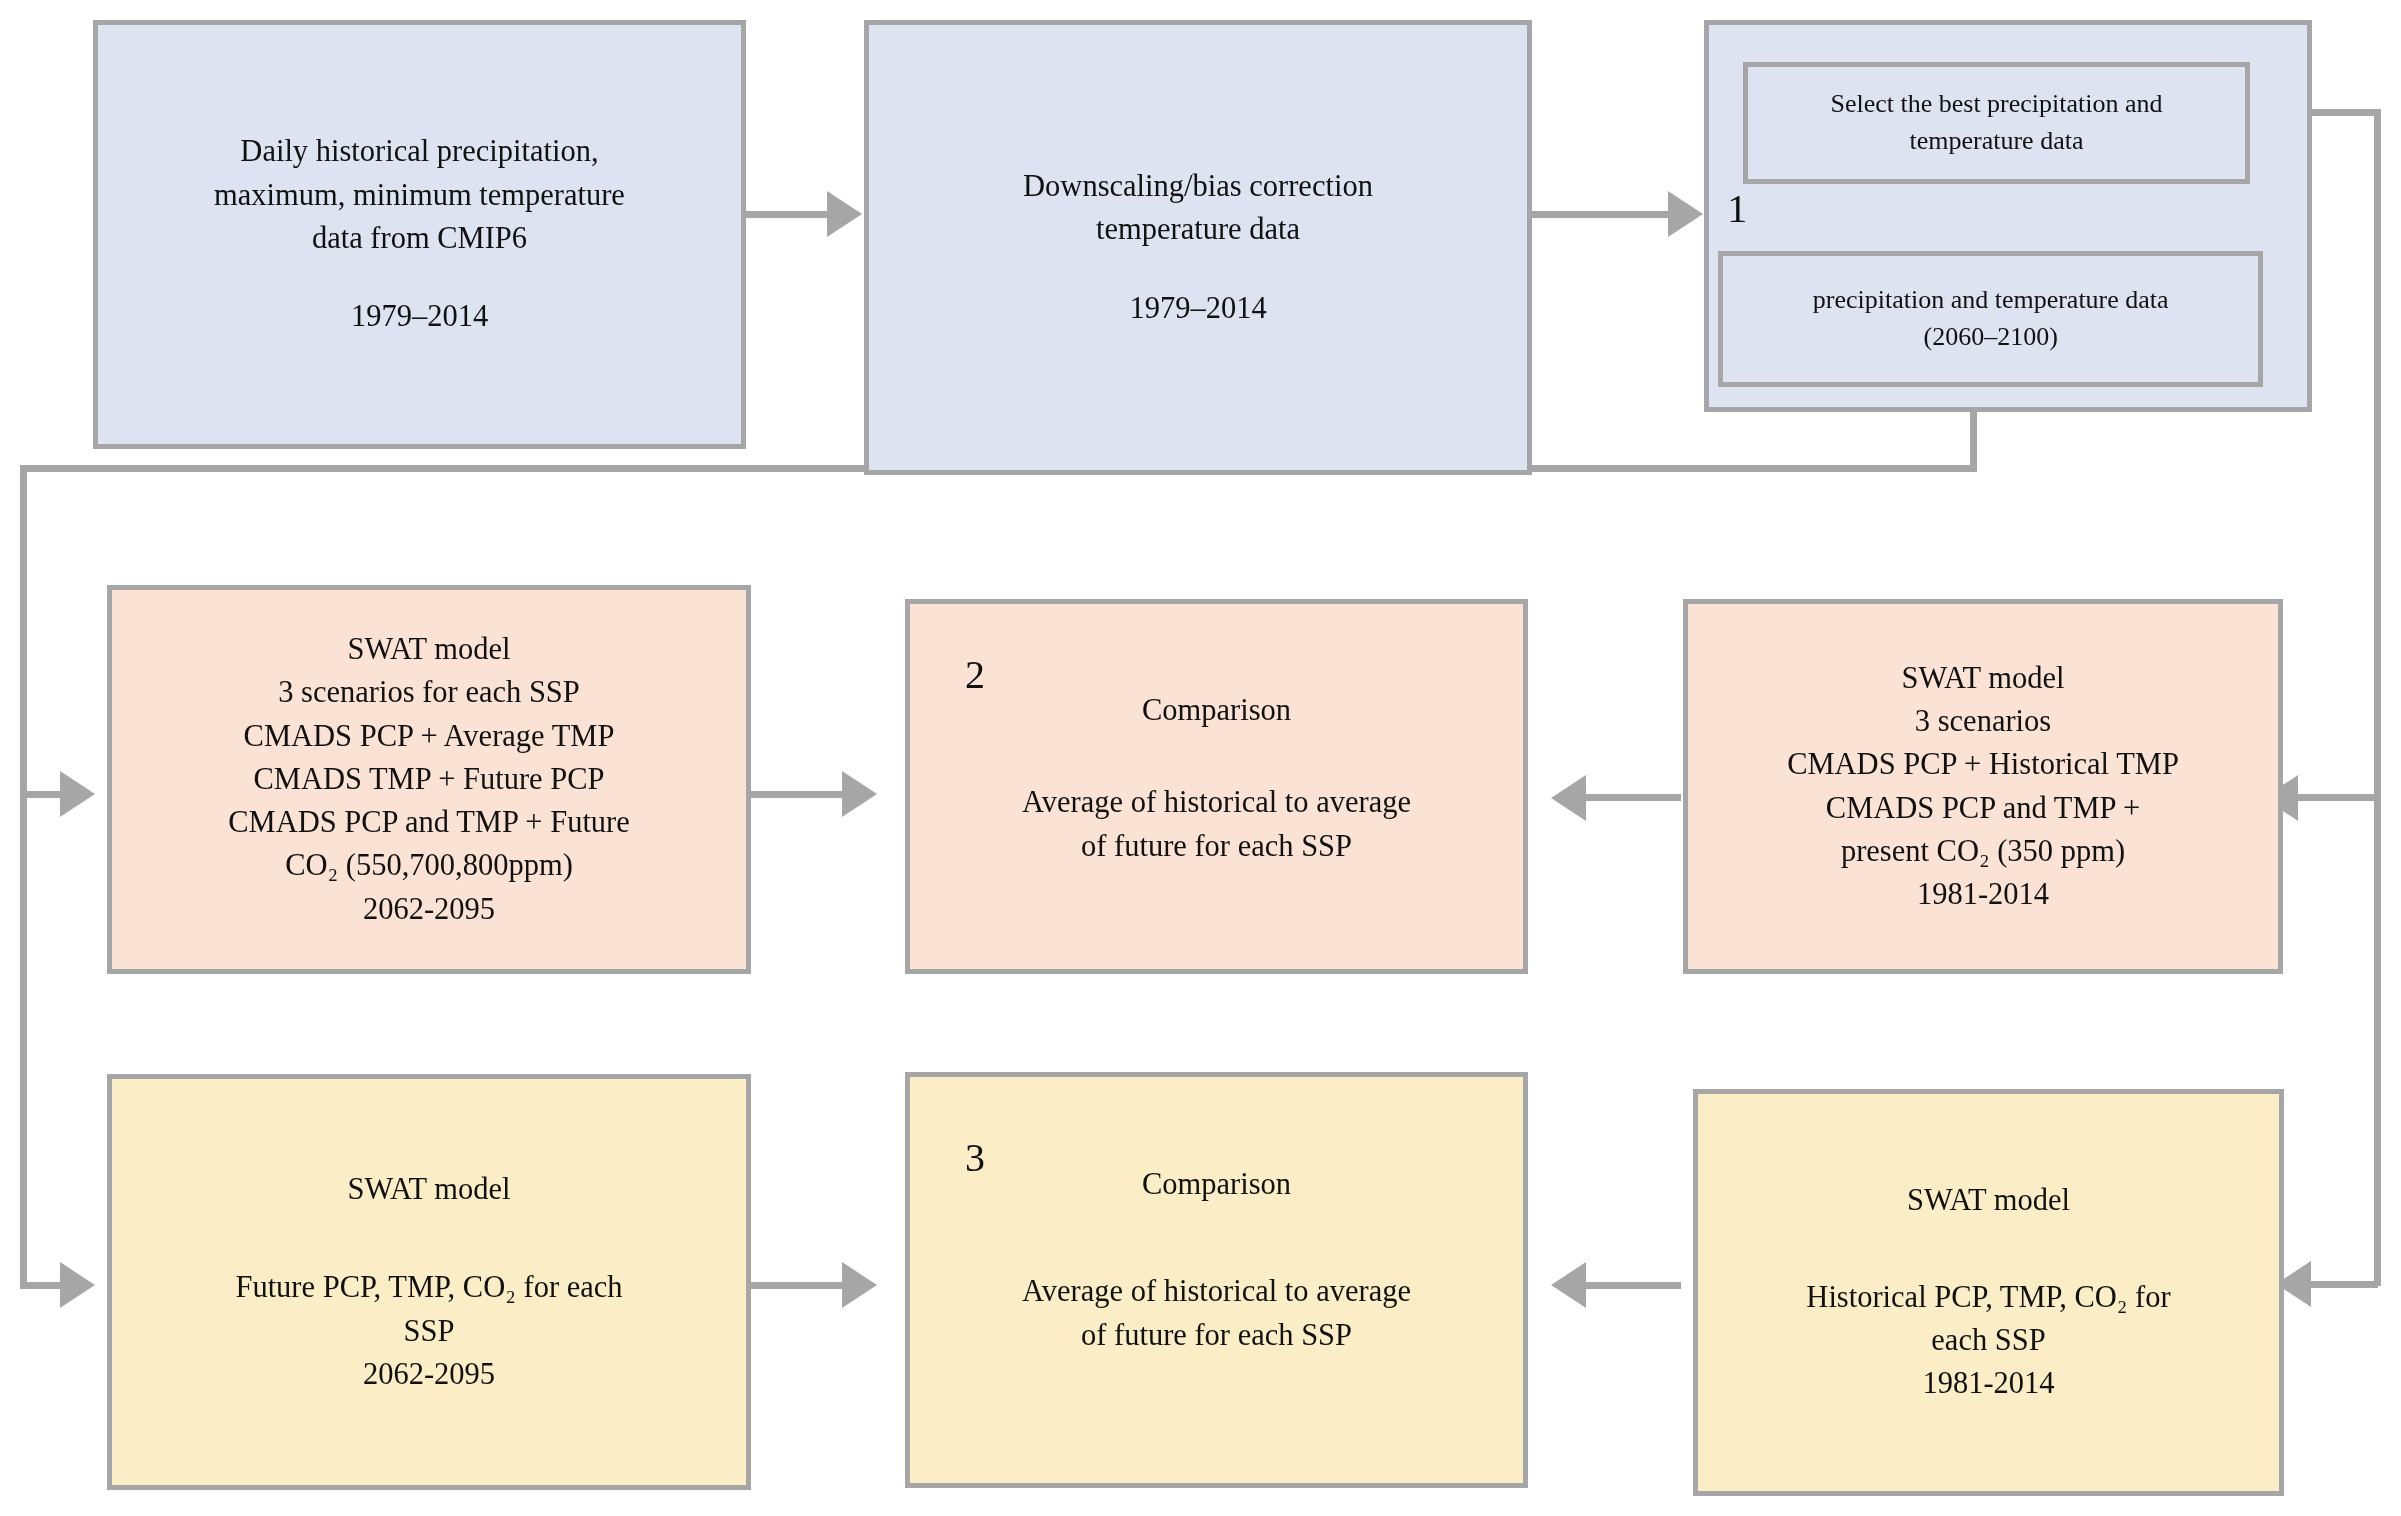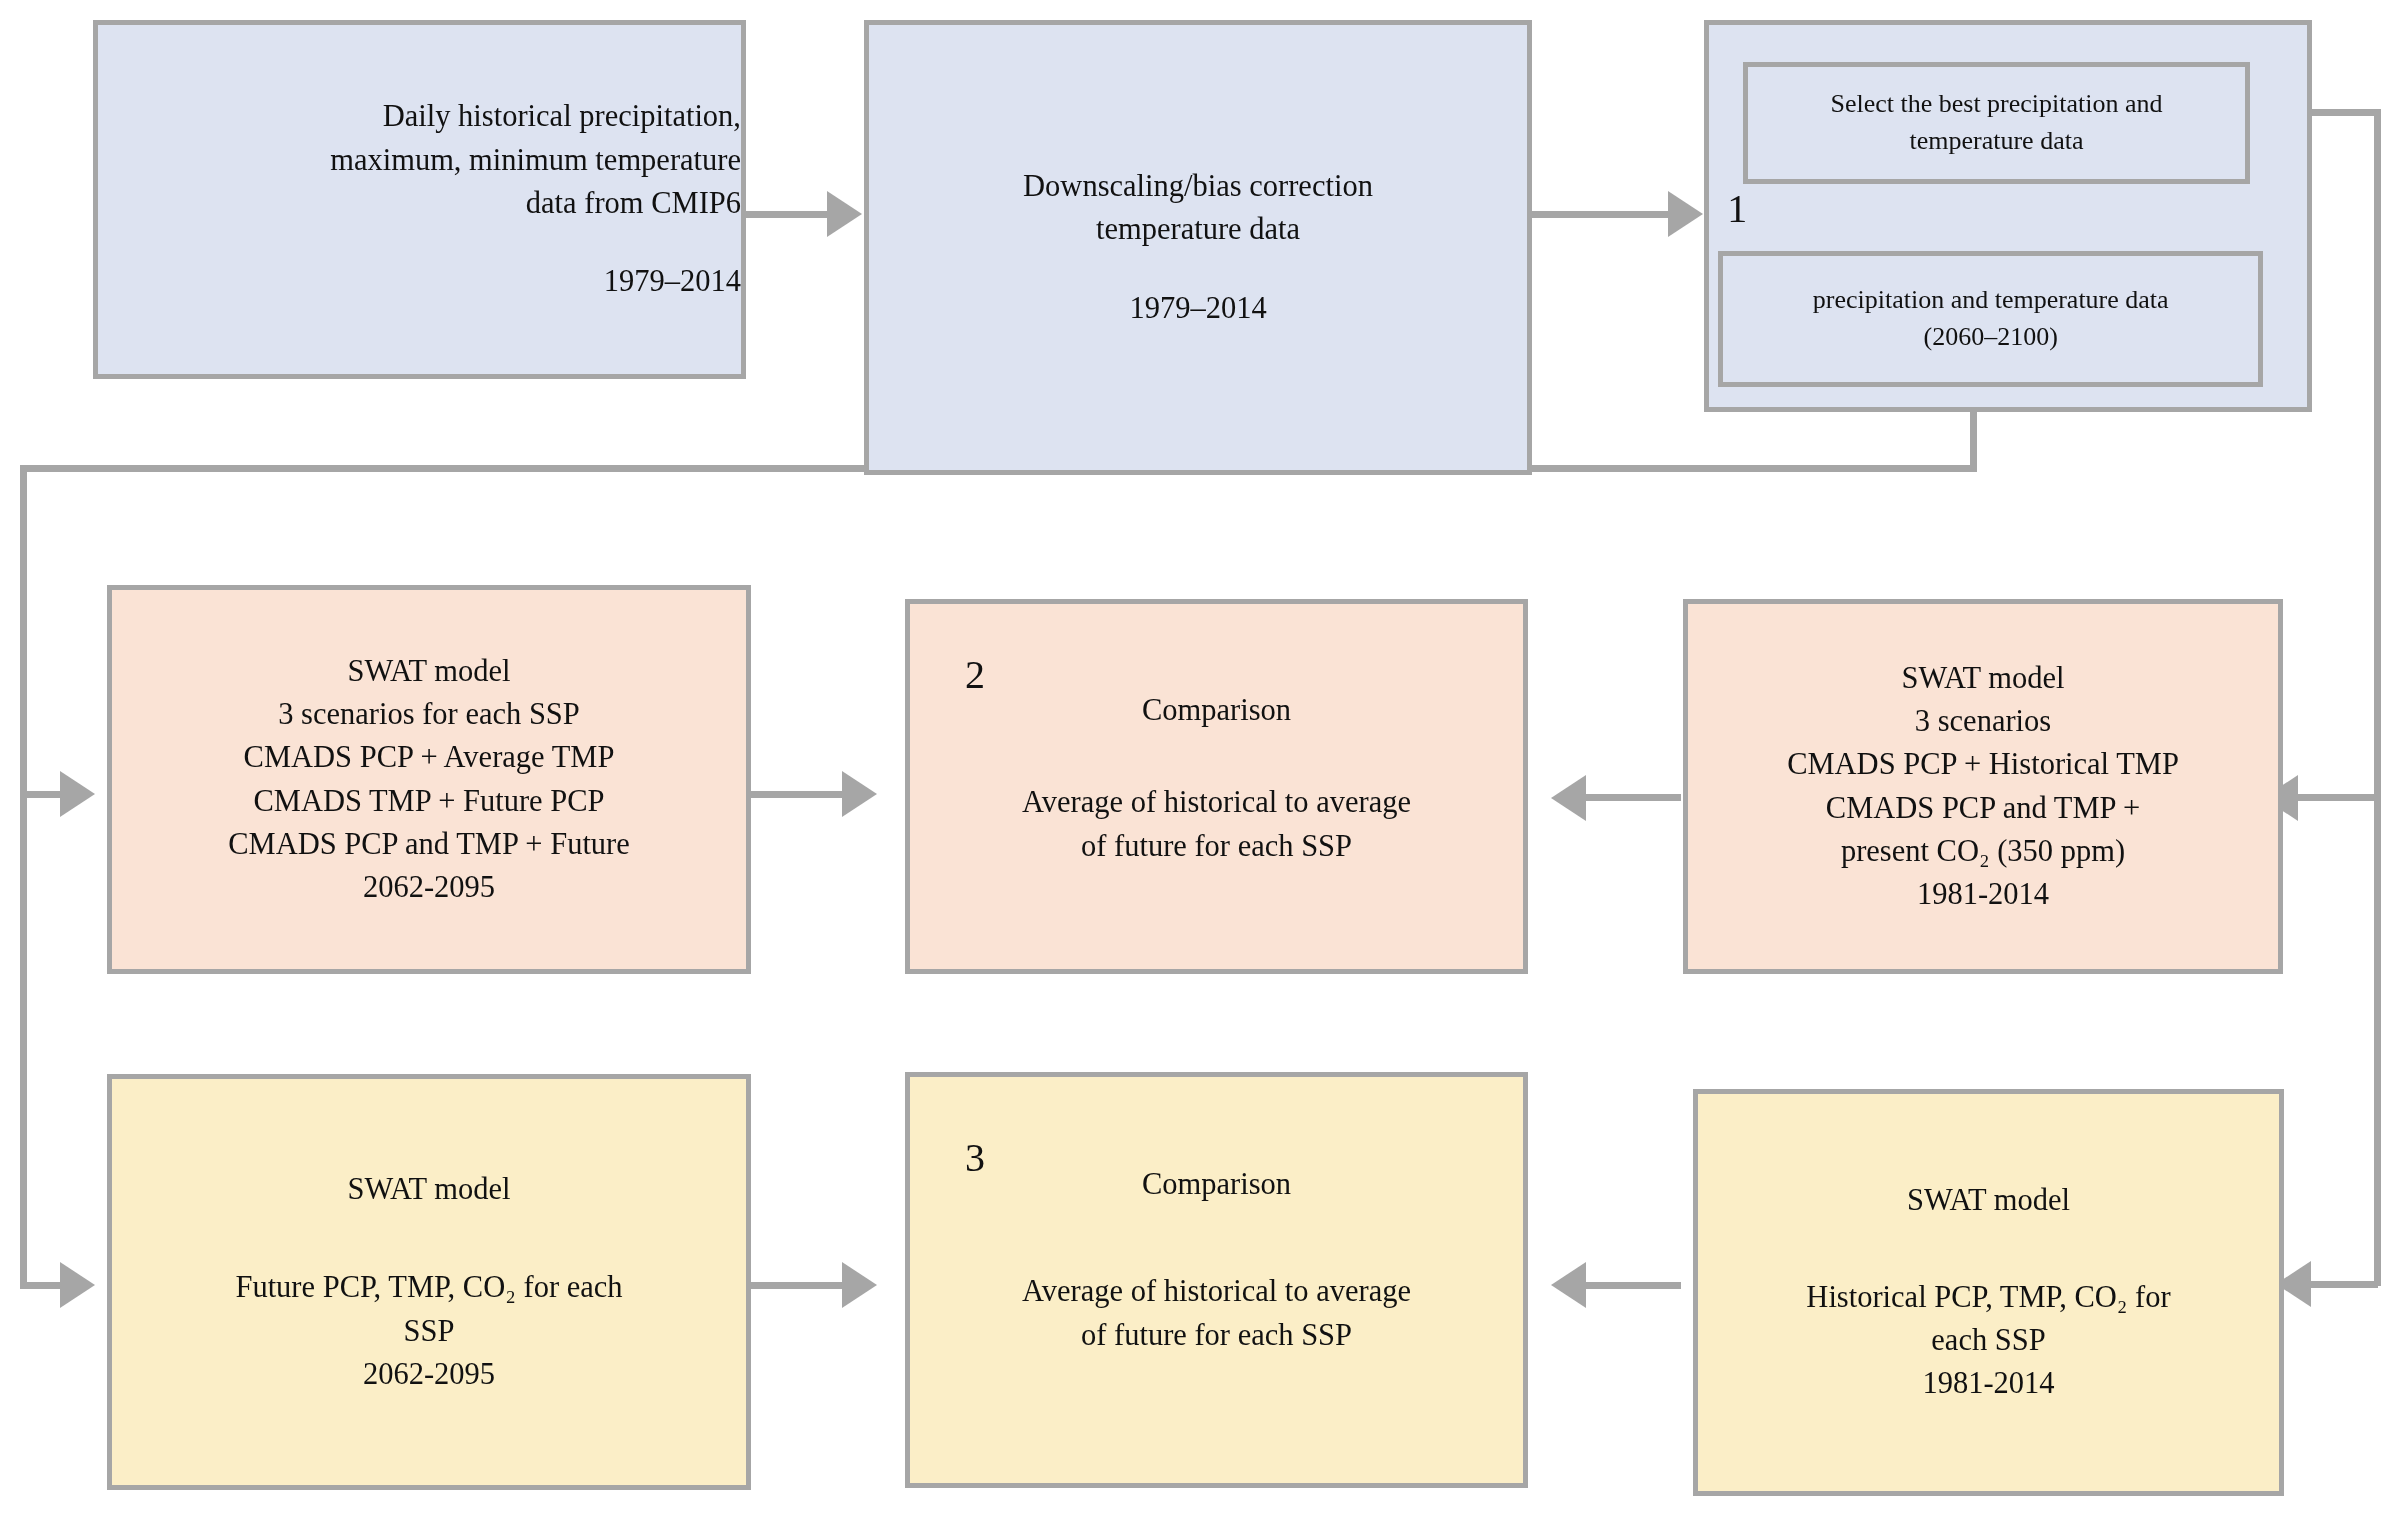--- a/index.html
+++ b/index.html
@@ -74,21 +74,21 @@
 
   <div class="hline" style="left:1586px;top:794px;width:95px;"></div>
   <div class="arrow-l" style="left:1551px;top:775px;"></div>
 
   <div class="hline" style="left:751px;top:1282px;width:93px;"></div>
   <div class="arrow-r" style="left:842px;top:1262px;"></div>
 
   <div class="hline" style="left:1586px;top:1282px;width:95px;"></div>
   <div class="arrow-l" style="left:1551px;top:1262px;"></div>
 
-  <div class="node blue" style="left:93px;top:20px;width:653px;height:359px;font-size:30.5px;text-align:right;">
+  <div class="node blue" style="left:93px;top:20px;width:653px;height:429px;font-size:30.5px;">
     <span class="tline">Daily historical precipitation,</span>
     <span class="tline">maximum, minimum temperature</span>
     <span class="tline">data from CMIP6</span>
     <span class="gap"></span>
     <span class="tline">1979–2014</span>
   </div>
 
   <div class="node blue" style="left:864px;top:20px;width:668px;height:455px;font-size:30.5px;">
     <span class="tline">Downscaling/bias correction</span>
     <span class="tline">temperature data</span>
@@ -110,20 +110,21 @@
       <span class="tline">(2060–2100)</span>
     </div>
   </div>
 
   <div class="node peach" style="left:107px;top:585px;width:644px;height:389px;font-size:30.5px;">
     <span class="tline">SWAT model</span>
     <span class="tline">3 scenarios for each SSP</span>
     <span class="tline">CMADS PCP + Average TMP</span>
     <span class="tline">CMADS TMP + Future PCP</span>
     <span class="tline">CMADS PCP and TMP + Future</span>
+    <span class="tline">CO₂ (550,700,800ppm)</span>
     <span class="tline">2062-2095</span>
   </div>
 
   <div class="node peach" style="left:905px;top:599px;width:623px;height:375px;font-size:30.5px;justify-content:flex-start;padding-top:50px;">
     <span class="numlbl" style="left:55px;top:43px;font-size:40px;">2</span>
     <span class="tline" style="margin-top:35px;">Comparison</span>
     <span class="gap" style="height:49px;"></span>
     <span class="tline">Average of historical to average</span>
     <span class="tline">of future for each SSP</span>
   </div>

